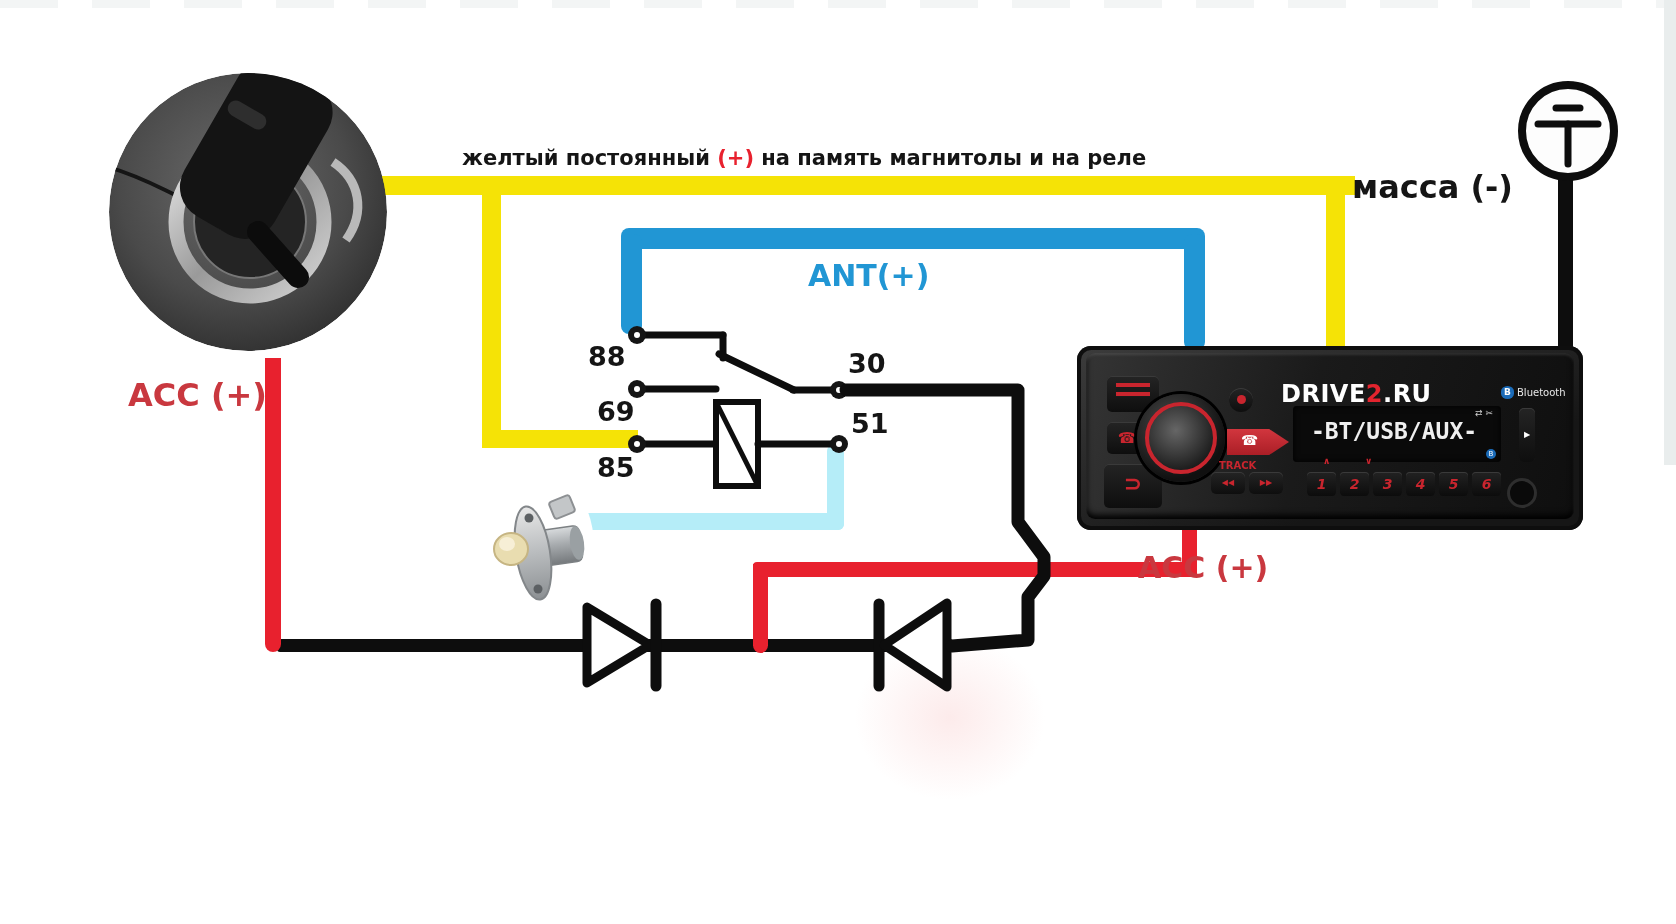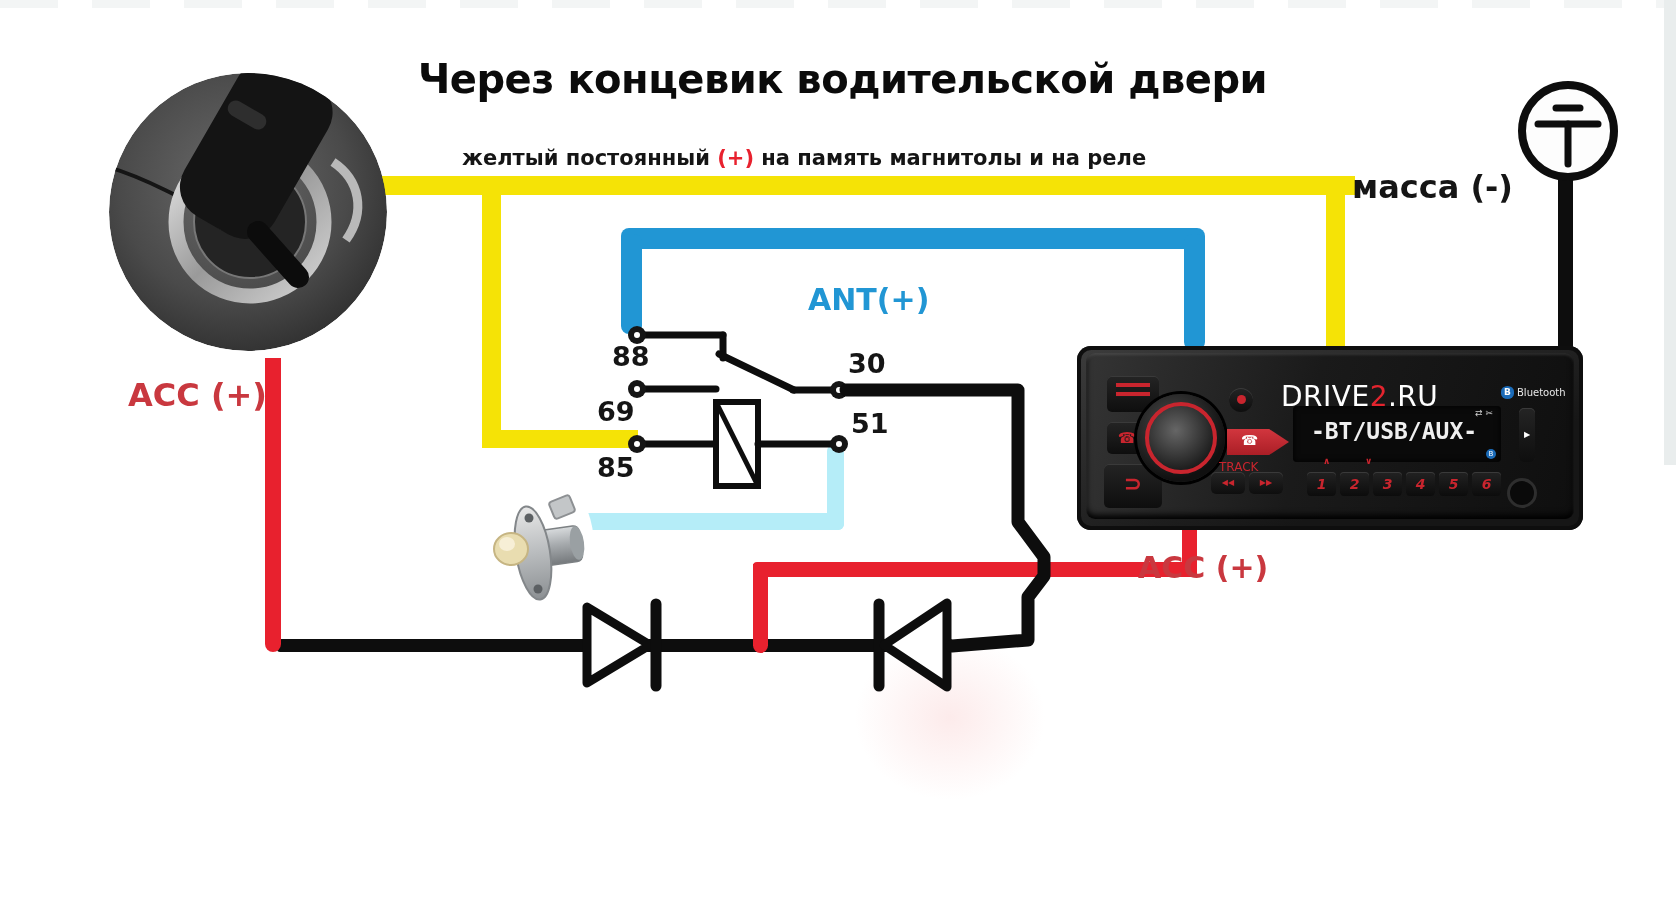--- a/index.html
+++ b/index.html
@@ -191,69 +191,68 @@
     </div>
 
     <div class="skey" style="left:152px;top:42px;width:24px;height:24px;border-radius:50%;">
       <span style="display:block;width:9px;height:9px;border-radius:50%;background:#c9252e;margin:7px auto 0;"></span>
     </div>
     <div style="position:absolute;left:150px;top:78px;width:62px;height:36px;background:linear-gradient(#d93a42,#a31a22);
                 clip-path:polygon(0 14%,68% 14%,100% 50%,68% 86%,0 86%);">
       <span style="position:absolute;left:14px;top:8px;color:#fff;font-size:14px;">☎</span>
     </div>
 
-    <div class="abs" style="left:204px;top:34px;font-size:28px;font-weight:400;color:#fff;letter-spacing:.5px;">
+    <div class="abs" style="left:204px;top:34px;font-size:24px;font-weight:700;color:#fff;letter-spacing:.5px;">
       <span>DRIVE</span><span style="color:#e3242e;">2</span><span>.RU</span>
     </div>
 
     <div class="display">
       <span class="seg">-BT/USB/AUX-</span>
       <span style="position:absolute;right:8px;top:2px;font-size:9px;color:#cfcfcf;">⇄ ✂</span>
       <span style="position:absolute;right:5px;bottom:3px;width:10px;height:10px;border-radius:50%;background:#1b6bb8;color:#fff;font-size:7px;line-height:10px;text-align:center;">B</span>
     </div>
 
     <div class="abs" style="left:424px;top:40px;display:flex;align-items:center;gap:3px;">
       <span style="width:13px;height:13px;border-radius:50% / 40%;background:#1b6bb8;color:#fff;font-size:9px;line-height:13px;text-align:center;font-weight:bold;">B</span>
       <span style="color:#e8e8e8;font-size:10px;">Bluetooth</span>
     </div>
 
     <div class="skey" style="left:442px;top:62px;width:16px;height:54px;">
       <span style="color:#fff;font-size:8px;line-height:54px;">▶</span>
     </div>
 
-    <span class="abs" style="left:142px;top:114px;color:#c9252e;font-size:12px;font-weight:normal;">TRACK</span>
+    <span class="abs" style="left:142px;top:114px;color:#c9252e;font-size:10px;font-weight:bold;">TRACK</span>
     <span class="abs" style="left:246px;top:110px;color:#c9252e;font-size:9px;font-weight:bold;">∧</span>
     <span class="abs" style="left:288px;top:110px;color:#c9252e;font-size:9px;font-weight:bold;">∨</span>
 
     <div class="skey" style="left:134px;top:126px;width:34px;height:22px;">
       <span style="color:#c9252e;font-size:8px;line-height:22px;">◀◀</span>
     </div>
     <div class="skey" style="left:172px;top:126px;width:34px;height:22px;">
       <span style="color:#c9252e;font-size:8px;line-height:22px;">▶▶</span>
     </div>
 
     <div class="preset" style="left:230px;">1</div>
     <div class="preset" style="left:263px;">2</div>
     <div class="preset" style="left:296px;">3</div>
     <div class="preset" style="left:329px;">4</div>
     <div class="preset" style="left:362px;">5</div>
     <div class="preset" style="left:395px;">6</div>
 
     <div class="abs" style="left:430px;top:132px;width:24px;height:24px;border-radius:50%;background:#0a0a0a;border:3px solid #2e2e2e;"></div>
   </div>
 
-  <div class="lbl title">Через концевик водительской двери</div>
 
   <div class="lbl subtitle">
     <span>желтый постоянный </span><span class="red-text">(+)</span><span> на память магнитолы и на реле</span>
   </div>
 
-  <div class="lbl blue-text" style="left:808px;top:258px;font-size:30px;margin-top:24px;">ANT(+)</div>
-
-  <div class="lbl" style="left:588px;top:341px;font-size:27px;margin-left:24px;">88</div>
+  <div class="lbl blue-text" style="left:808px;top:258px;font-size:30px;">ANT(+)</div>
+
+  <div class="lbl" style="left:588px;top:341px;font-size:27px;">88</div>
   <div class="lbl" style="left:597px;top:396px;font-size:27px;">69</div>
   <div class="lbl" style="left:597px;top:452px;font-size:27px;text-align:center;">85</div>
   <div class="lbl" style="left:848px;top:348px;font-size:27px;">30</div>
   <div class="lbl" style="left:851px;top:408px;font-size:27px;">51</div>
 
   <div class="lbl soft-red" style="left:128px;top:376px;font-size:32px;">ACC (+)</div>
   <div class="lbl soft-red" style="left:1138px;top:550px;font-size:30px;">ACC (+)</div>
   <div class="lbl" style="left:1352px;top:168px;font-size:32px;">масса (-)</div>
 
 

